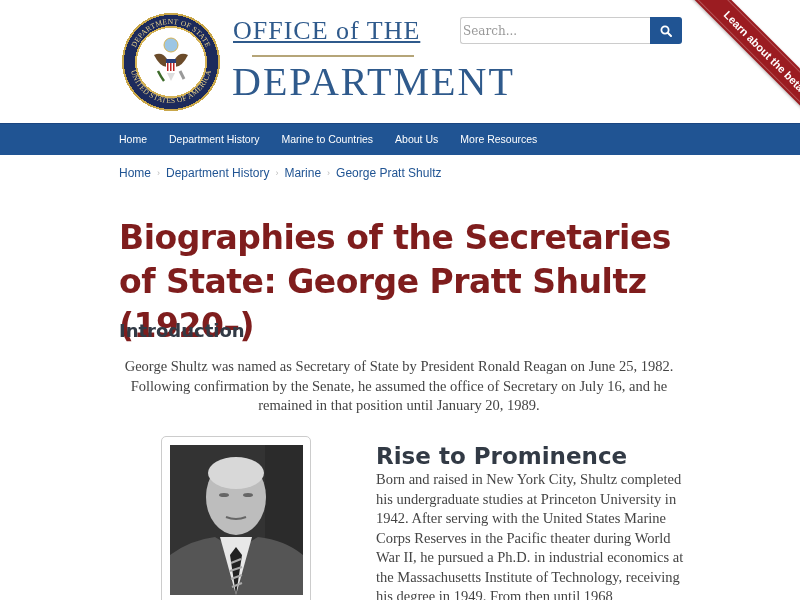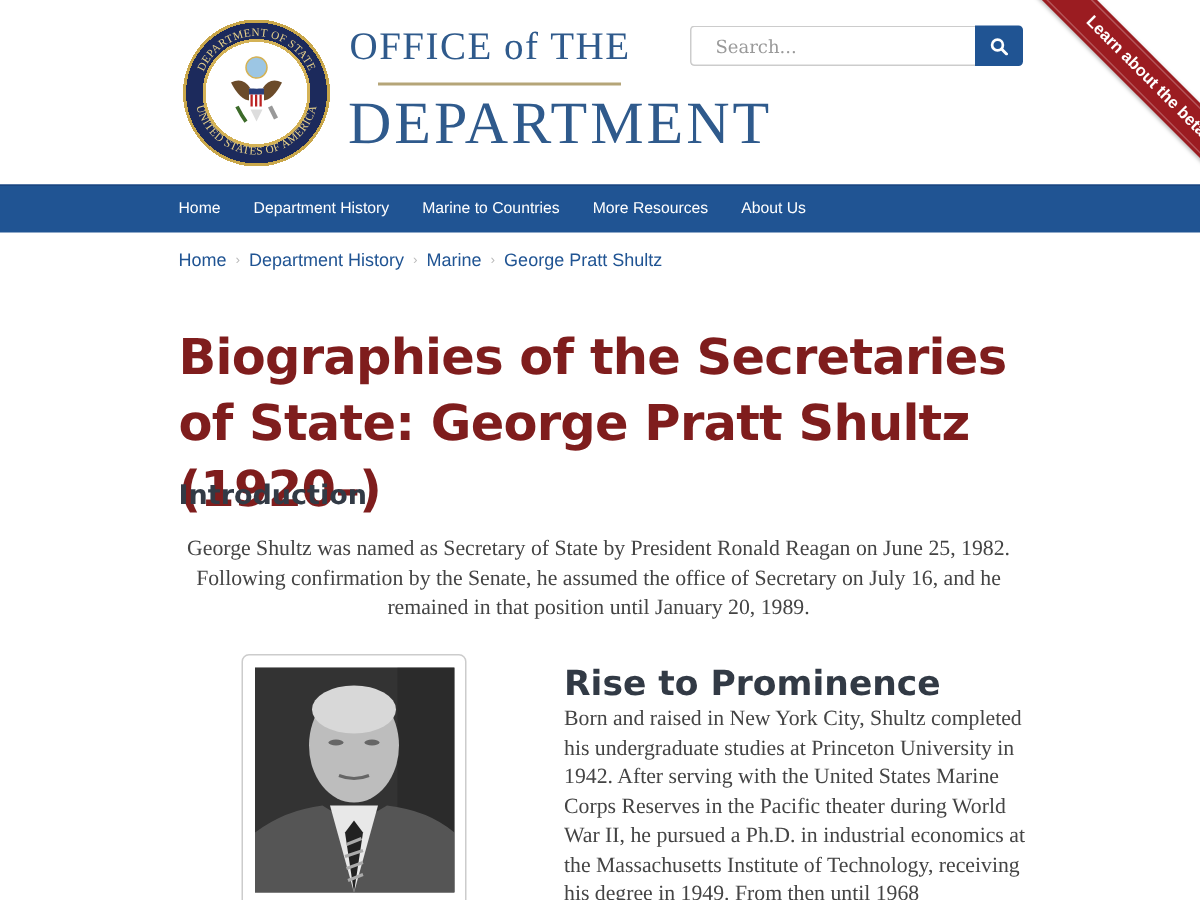--- a/index.html
+++ b/index.html
@@ -4,26 +4,26 @@
 <style>
   * { box-sizing: border-box; margin: 0; padding: 0; }
   html, body { width: 800px; height: 600px; overflow: hidden; background: #fff; }
   body { font-family: "Liberation Sans", sans-serif; color: #333; position: relative; }
 
   .header { position: absolute; left: 0; top: 0; width: 800px; height: 123px; background: #fff; }
   .seal { position: absolute; left: 120px; top: 11px; width: 102px; height: 102px; border-radius: 50%;
           background: radial-gradient(circle at 50% 50%, #fff 0 34px, #d4b256 34px 36px, #1c2a5c 36px 47px, #c9a74a 47px 49px, #fff 49px); }
   .seal-ring-text { position: absolute; left: 0; top: 0; width: 102px; height: 102px; }
   .seal-eagle { position: absolute; left: 32px; top: 26px; width: 38px; height: 50px; }
-  .logo-line1 { position: absolute; left: 233px; top: 16px; font-family: "Liberation Serif", serif; font-size: 26px; letter-spacing: 1px; color: #2f5a8c; white-space: nowrap; }
+  .logo-line1 { position: absolute; left: 233px; top: 16px; font-family: "Liberation Serif", serif; font-size: 26px; letter-spacing: 1px; color: #2f5a8c; white-space: nowrap; text-decoration: underline; }
   .logo-rule { position: absolute; left: 252px; top: 55px; width: 162px; height: 2px; background: #b5a578; }
   .logo-line2 { position: absolute; left: 232px; top: 58px; font-family: "Liberation Serif", serif; font-size: 40px; letter-spacing: 2px; color: #2f5a8c; white-space: nowrap; }
 
   .search { position: absolute; left: 460px; top: 17px; width: 222px; height: 27px; display: flex; }
-  .search-input { flex: 1; height: 27px; border: 1px solid #ccc; border-right: none; border-radius: 3px 0 0 3px; padding: 0 16px; font-family: "DejaVu Serif", serif; font-size: 12px; color: #555; background: #fff; outline: none; }
+  .search-input { flex: 1; height: 27px; border: 1px solid #ccc; border-right: none; border-radius: 3px 0 0 3px; padding: 0 2px; font-family: "DejaVu Serif", serif; font-size: 12px; color: #555; background: #fff; outline: none; }
   .search-input::placeholder { color: #999; }
   .search-btn { width: 32px; height: 27px; background: #205493; border: none; border-radius: 0 3px 3px 0; display: flex; align-items: center; justify-content: center; cursor: pointer; }
 
   .ribbon-wrap { position: absolute; right: 0; top: 0; width: 130px; height: 130px; overflow: hidden; }
   .ribbon { position: absolute; left: -6px; top: 38px; width: 200px; height: 26px; background: #9b1c21; transform: rotate(45deg); transform-origin: center; color: #fff; font-family: "Liberation Sans", sans-serif; font-weight: bold; font-size: 11px; text-align: center; line-height: 26px; box-shadow: 0 1px 3px rgba(0,0,0,0.3); text-decoration: none; display: block; }
   .ribbon::before, .ribbon::after { content: ""; position: absolute; left: 0; right: 0; height: 1px; background: rgba(255,255,255,0.25); }
   .ribbon::before { top: 2px; } .ribbon::after { bottom: 2px; }
 
   .navbar { position: absolute; left: 0; top: 123px; width: 800px; height: 32px; background: #205493; border-top: 1px solid #1a4580; }
   .nav-list { position: absolute; left: 108px; top: 0; height: 31px; display: flex; list-style: none; }
@@ -97,22 +97,22 @@
   <div class="ribbon-wrap">
     <a class="ribbon">Learn about the beta</a>
   </div>
 </header>
 
 <nav class="navbar">
   <ul class="nav-list">
     <li class="nav-item">Home</li>
     <li class="nav-item">Department History</li>
     <li class="nav-item">Marine to Countries</li>
+    <li class="nav-item">About Us</li>
     <li class="nav-item">More Resources</li>
-    <li class="nav-item">About Us</li>
   </ul>
 </nav>
 
 <div class="breadcrumb">
   <a class="crumb">Home</a>
   <span class="crumb-sep">›</span>
   <a class="crumb">Department History</a>
   <span class="crumb-sep">›</span>
   <a class="crumb">Marine</a>
   <span class="crumb-sep">›</span>

